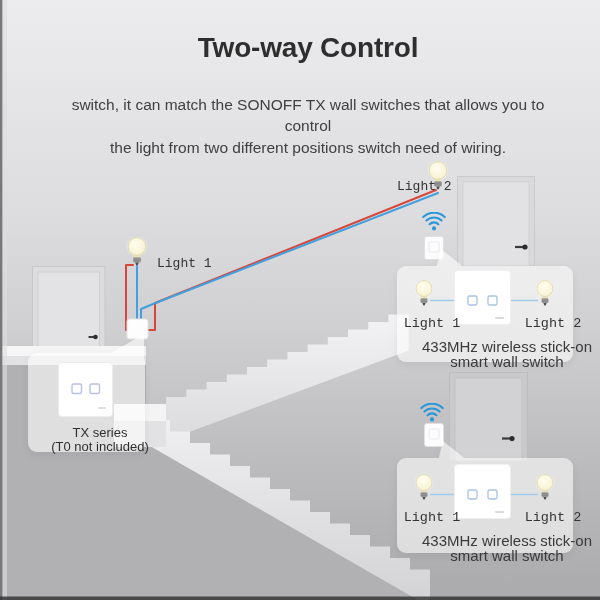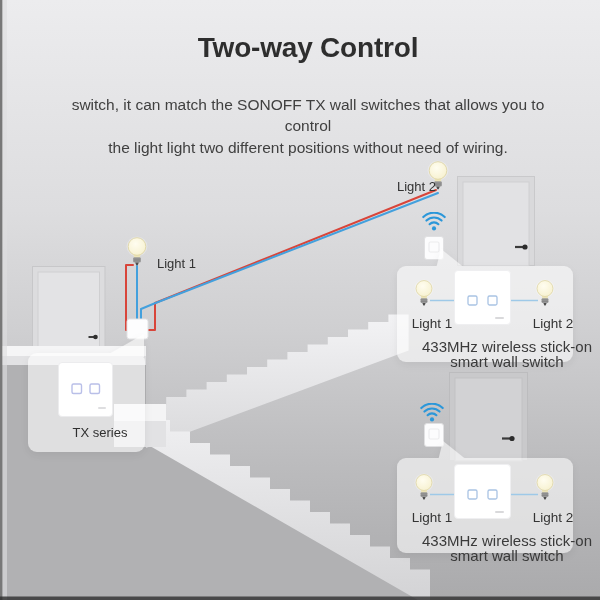--- a/index.html
+++ b/index.html
@@ -4,21 +4,21 @@
 <style>
   html,body{margin:0;padding:0;background:#9e9ea0;}
   .canvas{position:relative;width:600px;height:600px;overflow:hidden;
           font-family:"Liberation Sans",sans-serif;background:#dcdcde;}
   .scene-svg{position:absolute;left:0;top:0;width:600px;height:600px;display:block;}
   .txt{position:absolute;margin:8px;}
   .title{left:0;top:24px;width:600px;text-align:center;
          font-size:28px;font-weight:700;letter-spacing:-.2px;color:var(--title-text,#2e2e2e);}
   .desc{left:40px;top:64px;width:520px;text-align:center;
         font-size:15.5px;line-height:21.5px;color:var(--body-text,#404040);}
-  .lbl{font-size:13px;line-height:1.15;color:var(--label-text,#333);}
+  .lbl{font-size:13px;line-height:1.15;color:var(--label-text,#333);font-family:Liberation Mono, monospace;}
   .lbl-light1{left:149px;top:249px;}
   .lbl-light2{left:389px;top:172px;}
   .card-lbl{width:64px;text-align:center;font-size:13.5px;color:#343434;}
   .ct-l1{left:392px;top:308px;}  .ct-l2{left:513px;top:308px;}
   .cb-l1{left:392px;top:502px;}  .cb-l2{left:513px;top:502px;}
   .caption{left:397px;width:204px;text-align:center;font-size:15px;color:#3a3a3a;line-height:1.0;}
   .cap-t1{top:331px;} .cap-t2{top:346px;}
   .cap-b1{top:525px;} .cap-b2{top:540px;}
   .tx-lbl{left:28px;width:128px;text-align:center;font-size:13px;color:#2f2f2f;line-height:1.1;}
   .tx-1{top:418px;} .tx-2{top:432px;}
@@ -175,27 +175,28 @@
 
     <rect x="0" y="0" width="2.5" height="600" fill="#787878"></rect>
     <rect x="2.5" y="0" width="4.5" height="600" fill="#dddddf" opacity="0.6"></rect>
     <rect x="0" y="596.5" width="600" height="3.5" fill="#2e2e2e" opacity="0.8"></rect>
   </svg>
 
   <h1 class="txt title">Two-way Control</h1>
   <p class="txt desc">
     <br>
     <span>switch, it can match the SONOFF TX wall switches that allows you to control</span><br>
-    <span>the light light two different positions without need of wiring.</span>
+    <span>the light from two different positions switch need of wiring.</span>
   </p>
 
   <div class="txt lbl lbl-light1">Light 1</div>
   <div class="txt lbl lbl-light2">Light 2</div>
 
   <div class="txt tx-lbl tx-1">TX series</div>
+  <div class="txt tx-lbl tx-2">(T0 not included)</div>
 
   <div class="txt lbl card-lbl ct-l1">Light 1</div>
   <div class="txt lbl card-lbl ct-l2">Light 2</div>
   <div class="txt caption cap-t1">433MHz wireless stick-on</div>
   <div class="txt caption cap-t2">smart wall switch</div>
 
   <div class="txt lbl card-lbl cb-l1">Light 1</div>
   <div class="txt lbl card-lbl cb-l2">Light 2</div>
   <div class="txt caption cap-b1">433MHz wireless stick-on</div>
   <div class="txt caption cap-b2">smart wall switch</div>

